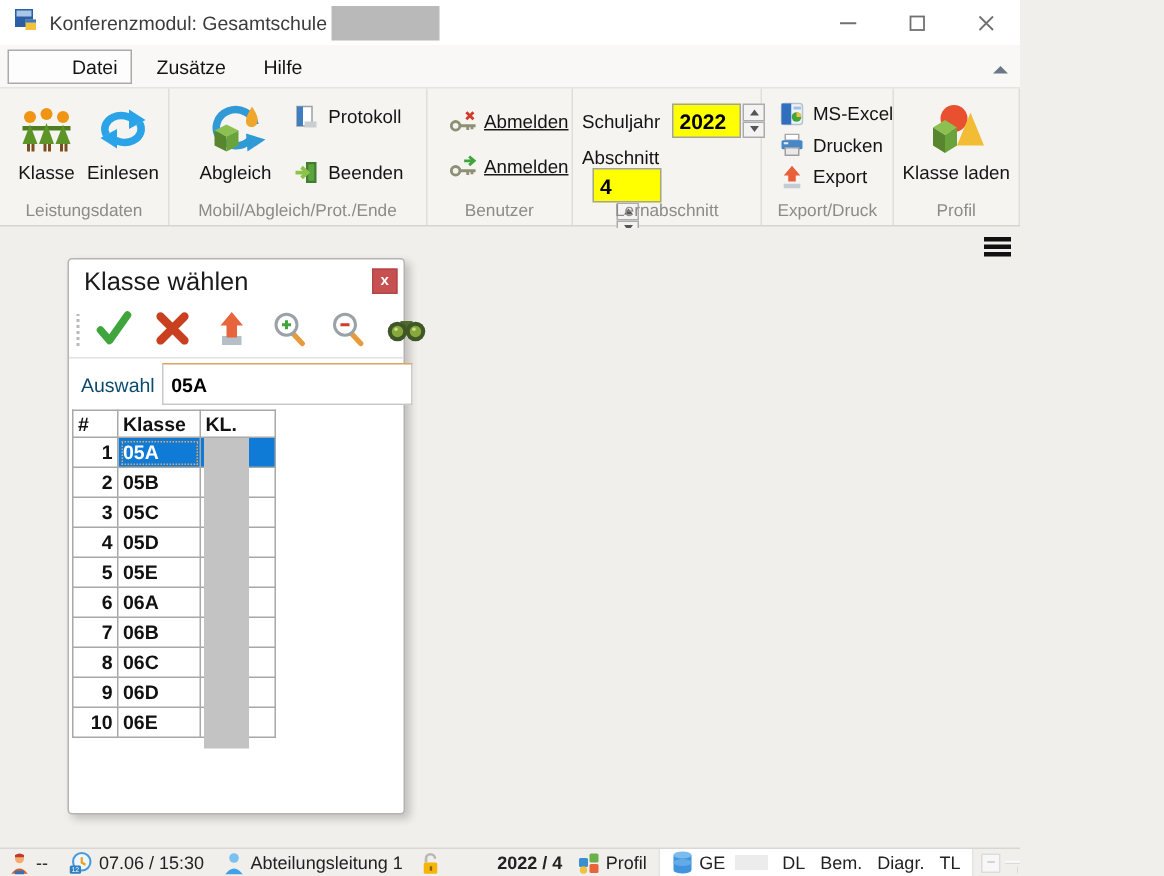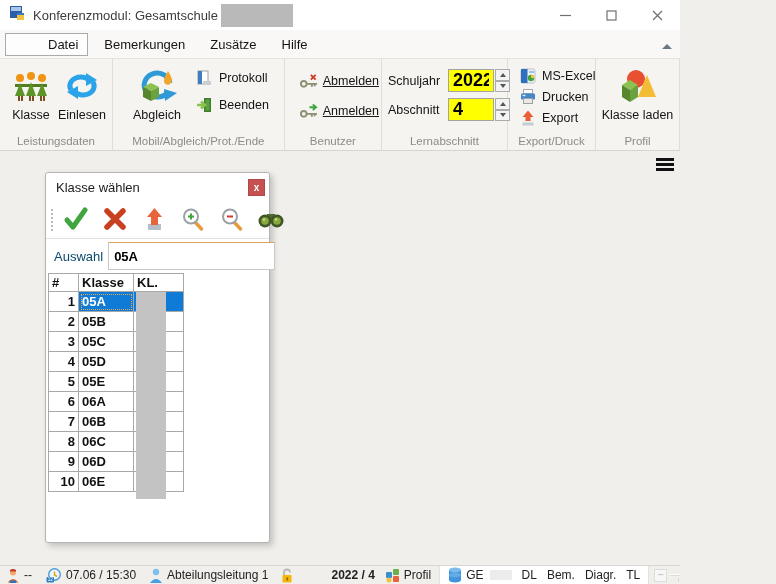--- a/index.html
+++ b/index.html
@@ -33,35 +33,35 @@
             padding:2px 4px; height:70px; background:transparent; border:none; }
   .bigbtn .bicon { height:44px; display:flex; align-items:center; justify-content:center; }
   .bigbtn .blabel { font-size:12.5px; margin-top:0px; white-space:nowrap; color:#141414; }
   .smallcol { display:flex; flex-direction:column; }
   .smallbtn { display:flex; align-items:center; font-size:12.5px; white-space:nowrap;
               background:transparent; border:none; color:#141414; }
   .smallbtn .sicon { width:19px; height:17px; margin-right:5px; display:flex; align-items:center; justify-content:center; }
   .lrow { display:flex; align-items:center; }
   .lrow .llabel { font-size:12.5px; width:60px; color:#141414; }
   .field-yellow { width:46px; height:23px; background:#ffff00; border:1px solid #a3a3a3;
-                  font-family:"Liberation Sans",sans-serif; font-weight:700; font-size:18px; padding:0 4px; }
+                  font-family:"Liberation Sans",sans-serif; font-weight:700; font-size:14px; padding:0 4px; }
   .spinner { width:15px; height:23px; display:flex; flex-direction:column; margin-left:1px; }
   .spin { flex:1; border:1px solid #ababab; background:#f3f3f3; display:flex; align-items:center; justify-content:center; padding:0; }
   .tri-up { width:0; height:0; border-left:3px solid transparent; border-right:3px solid transparent; border-bottom:4px solid #555; }
   .tri-down { width:0; height:0; border-left:3px solid transparent; border-right:3px solid transparent; border-top:4px solid #555; }
 
   
   .content { position:absolute; top:152px; left:0; right:0; bottom:19px; background:#f0efec; }
   .hamburger { position:absolute; right:4px; top:2px; width:22px; background:transparent; border:none; padding:2px; }
   .hamburger div { height:3px; background:#111; margin:2px 0; }
 
   
   .dialog { position:absolute; left:45px; top:20px; width:225px; height:371px; background:#fff;
             border:1px solid #b6b4b1; border-radius:3px; box-shadow:3px 3px 6px rgba(0,0,0,.20); }
-  .dlg-title { height:29px; display:flex; align-items:center; padding-left:10px; font-size:13px; color:#1a1a1a; }
+  .dlg-title { height:29px; display:flex; align-items:center; padding-left:10px; font-size:17px; color:#1a1a1a; }
   .dlg-close { position:absolute; top:6px; right:4px; width:17px; height:17px; background:#c75050; color:#fff;
                font-family:"Liberation Sans",sans-serif; font-weight:700; font-size:10px; line-height:16px;
                text-align:center; border:1px solid #b34646; padding:0; }
   .dlg-toolbar { height:37px; border-bottom:1px solid #e2e2e2; display:flex; align-items:center;
                  padding-left:17px; gap:13px; position:relative; }
   .grip { position:absolute; left:5px; top:7px; bottom:7px; width:2px;
           background-image:repeating-linear-gradient(to bottom,#b9b9b9 0 2px, transparent 2px 4px); }
   .tbtn { width:26px; height:26px; display:flex; align-items:center; justify-content:center;
           background:transparent; border:none; padding:0; }
   .auswahl { height:34px; display:flex; align-items:center; padding-left:8px; }
@@ -132,21 +132,20 @@
       <button class="winbtn">
         <svg width="11" height="11" viewBox="0 0 11 11">
             <path d="M1 1 L10 10 M10 1 L1 10" stroke="#707070" stroke-width="1.2"></path>
           </svg>
       </button>
     </div>
   </div>
 
   <div class="menubar">
     <span class="menuitem active">Datei</span>
-    <span class="menuitem">Bemerkungen</span>
     <span class="menuitem">Zusätze</span>
     <span class="menuitem">Hilfe</span>
     <button class="collapse-btn">
       <svg width="12" height="8" viewBox="0 0 12 8">
           <path d="M1 7 L6 2 L11 7 Z" fill="#6a7885"></path>
         </svg>
     </button>
   </div>
 
   <div class="ribbon">
@@ -193,21 +192,21 @@
             <path d="M33 15 A13 12 0 1 0 30 25" fill="none" stroke="#2f9ad6" stroke-width="5"></path>
             <polygon points="27,21 40,25 28,33" fill="#2f9ad6"></polygon>
             <path d="M31 3 C34 8 36 11 34 15 C32 18 27 17 27 13 C27 9 29 7 31 3 Z" fill="#f0a62a"></path>
             <polygon points="6,19 14,15 22,19 14,23" fill="#8cc152"></polygon>
             <polygon points="6,19 14,23 14,33 6,29" fill="#57862f"></polygon>
             <polygon points="14,23 22,19 22,29 14,33" fill="#6aa33c"></polygon>
           </svg>
         </span>
         <span class="blabel">Abgleich</span>
       </button>
-      <div class="smallcol" style="margin:7px 0 0 10px; gap:10px;">
+      <div class="smallcol" style="margin:7px 0 0 10px; gap:20px;">
         <button class="smallbtn">
           <span class="sicon">
             <svg width="15" height="16" viewBox="0 0 15 16">
               <rect x="1" y="1" width="10" height="13" fill="#fff" stroke="#9aa0a6"></rect>
               <rect x="1" y="1" width="4" height="13" fill="#3f7fc1"></rect>
               <rect x="6" y="11" width="8" height="4" fill="#c9ced2"></rect>
             </svg>
           </span>
           <span>Protokoll</span>
         </button>
@@ -258,21 +257,21 @@
         <input class="field-yellow" readonly="" value="2022" style="">
         <span class="spinner">
           <button class="spin">
               <span class="tri-up"></span>
             </button>
           <button class="spin">
               <span class="tri-down"></span>
             </button>
         </span>
       </div>
-      <div class="lrow" style="margin-top:6px;">
+      <div class="lrow" style="margin-top:6px;flex-direction:column;">
         <span class="llabel">Abschnitt</span>
         <input class="field-yellow" readonly="" value="4" style="">
         <span class="spinner">
           <button class="spin">
               <span class="tri-up"></span>
             </button>
           <button class="spin">
               <span class="tri-down"></span>
             </button>
         </span>

